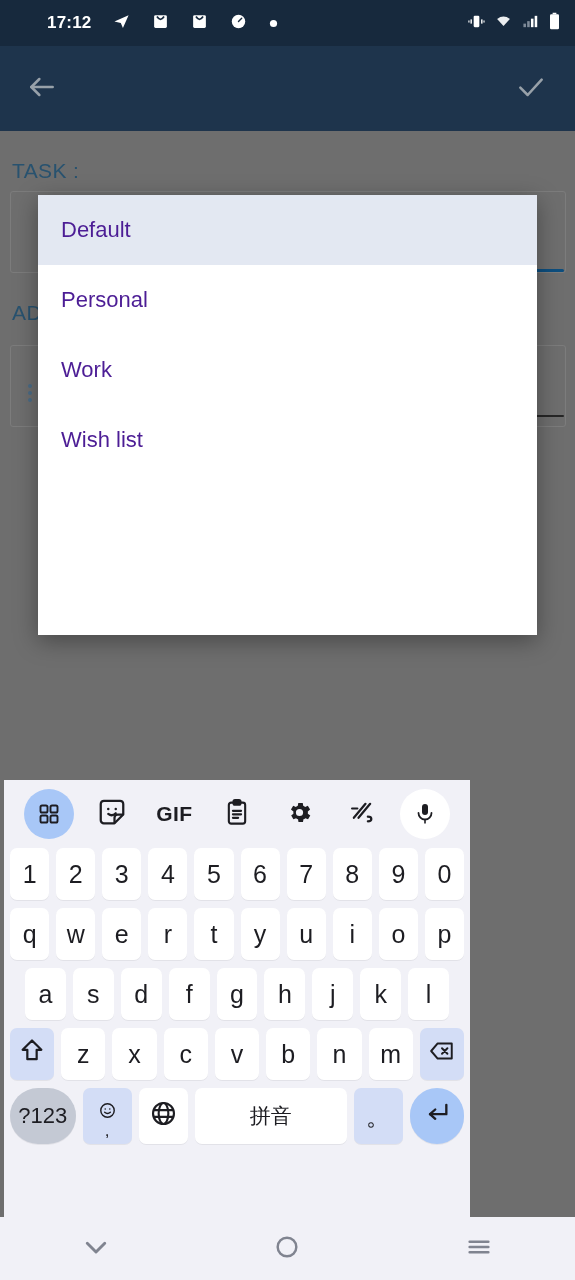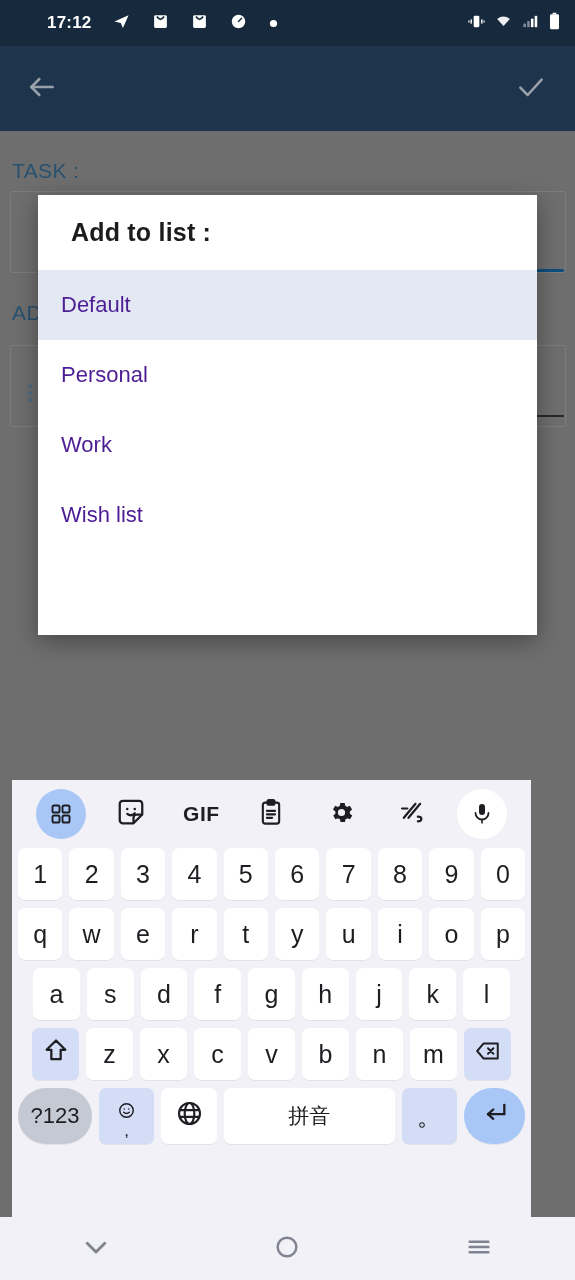--- a/index.html
+++ b/index.html
@@ -83,21 +83,21 @@
   #dialog-list { }
   .dialog-item {
     height:70px; display:flex; align-items:center;
     padding-left:23px;
     font-size:22px; color:#4c1d95;
   }
   .dialog-item.selected { background:#e3e8f2; }
 
   
   #keyboard {
-    position:absolute; left:12px; top:780px; width:519px; height:437px;
+    position:absolute; left:4px; top:780px; width:466px; height:437px;
     background:#f1f1f7;
   }
   #kb-toolbar {
     height:68px; display:flex; align-items:center;
     padding:0 14px; gap:0;
   }
   .kb-tool {
     flex:1; display:flex; align-items:center; justify-content:center;
     height:50px;
   }
@@ -235,21 +235,20 @@
   <div class="field-underline" id="addto-underline"></div>
   <div id="drag-dots">
       <i></i>
       <i></i>
       <i></i>
     </div>
 
 </div>
 
 <div id="dialog">
-  <div id="dialog-title">Add to list :</div>
   <div id="dialog-list">
     <div class="dialog-item selected">Default</div>
     <div class="dialog-item">Personal</div>
     <div class="dialog-item">Work</div>
     <div class="dialog-item">Wish list</div>
   </div>
 </div>
 
 <div id="keyboard">
 

